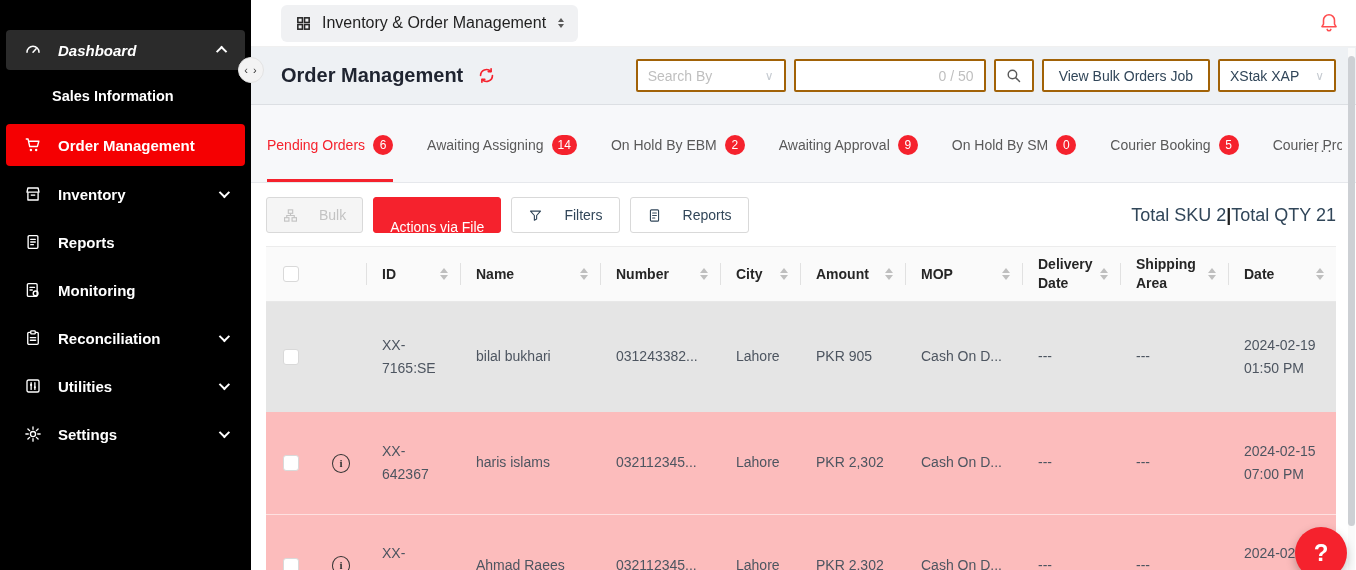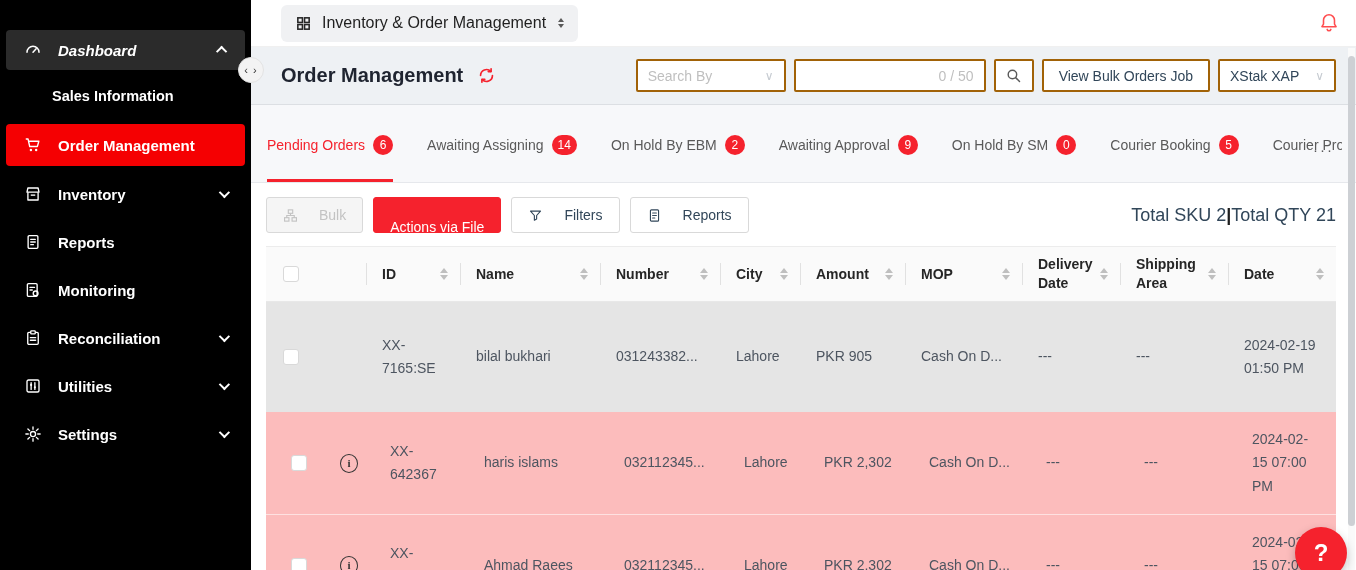--- a/index.html
+++ b/index.html
@@ -74,21 +74,21 @@
   .trow { display:grid; grid-template-columns:var(--cols); align-items:center; }
   .thead { height:56px; background:#fafafa; border-top:1px solid #ececec; border-bottom:1px solid #e8e8e8; }
   .th { position:relative; display:flex; align-items:center; justify-content:space-between; padding:0 12px 0 16px; font-size:14px; font-weight:700; color:#262626; line-height:1.35; height:100%; }
   .th .lbl { max-width:72px; }
   .th:nth-child(n+3)::before { content:""; position:absolute; left:0; top:16px; bottom:16px; width:1px; background:#e1e1e1; }
   .sorter { display:inline-flex; flex-direction:column; gap:2px; cursor:pointer; }
   .sorter i { width:0; height:0; border-left:4px solid transparent; border-right:4px solid transparent; }
   .sorter .up { border-bottom:5px solid #bfbfbf; } .sorter .down { border-top:5px solid #bfbfbf; }
   .td { padding:0 16px; font-size:14px; color:#4d5560; line-height:1.65; word-break:break-word; }
   .row-white { background:#e5e5e5; height:110px; }
-  .row-pink { background:#fcbcbc; height:102px;padding-left:8px; }
+  .row-pink { background:#fcbcbc; height:102px; }
   .row-pink + .row-pink { border-top:1px solid rgba(255,255,255,.55); }
   .row-cut { height:102px; }
   .cb-cell { display:flex; justify-content:center; }
   .cb { width:16px; height:16px; background:#fff; border:1px solid #d9d9d9; border-radius:3px; cursor:pointer; }
   .info-cell { display:flex; justify-content:center; }
   .info-icon { width:19px; height:19px; border:1.6px solid #333; border-radius:50%; display:flex; align-items:center; justify-content:center; font-size:11px; font-weight:700; color:#333; cursor:pointer; }
   .info-icon::after { content:"i"; font-family:"Liberation Serif", serif; }
 
   
   .scrollbar { position:absolute; right:1px; top:48px; width:7px; height:522px; background:#fafafa; }

